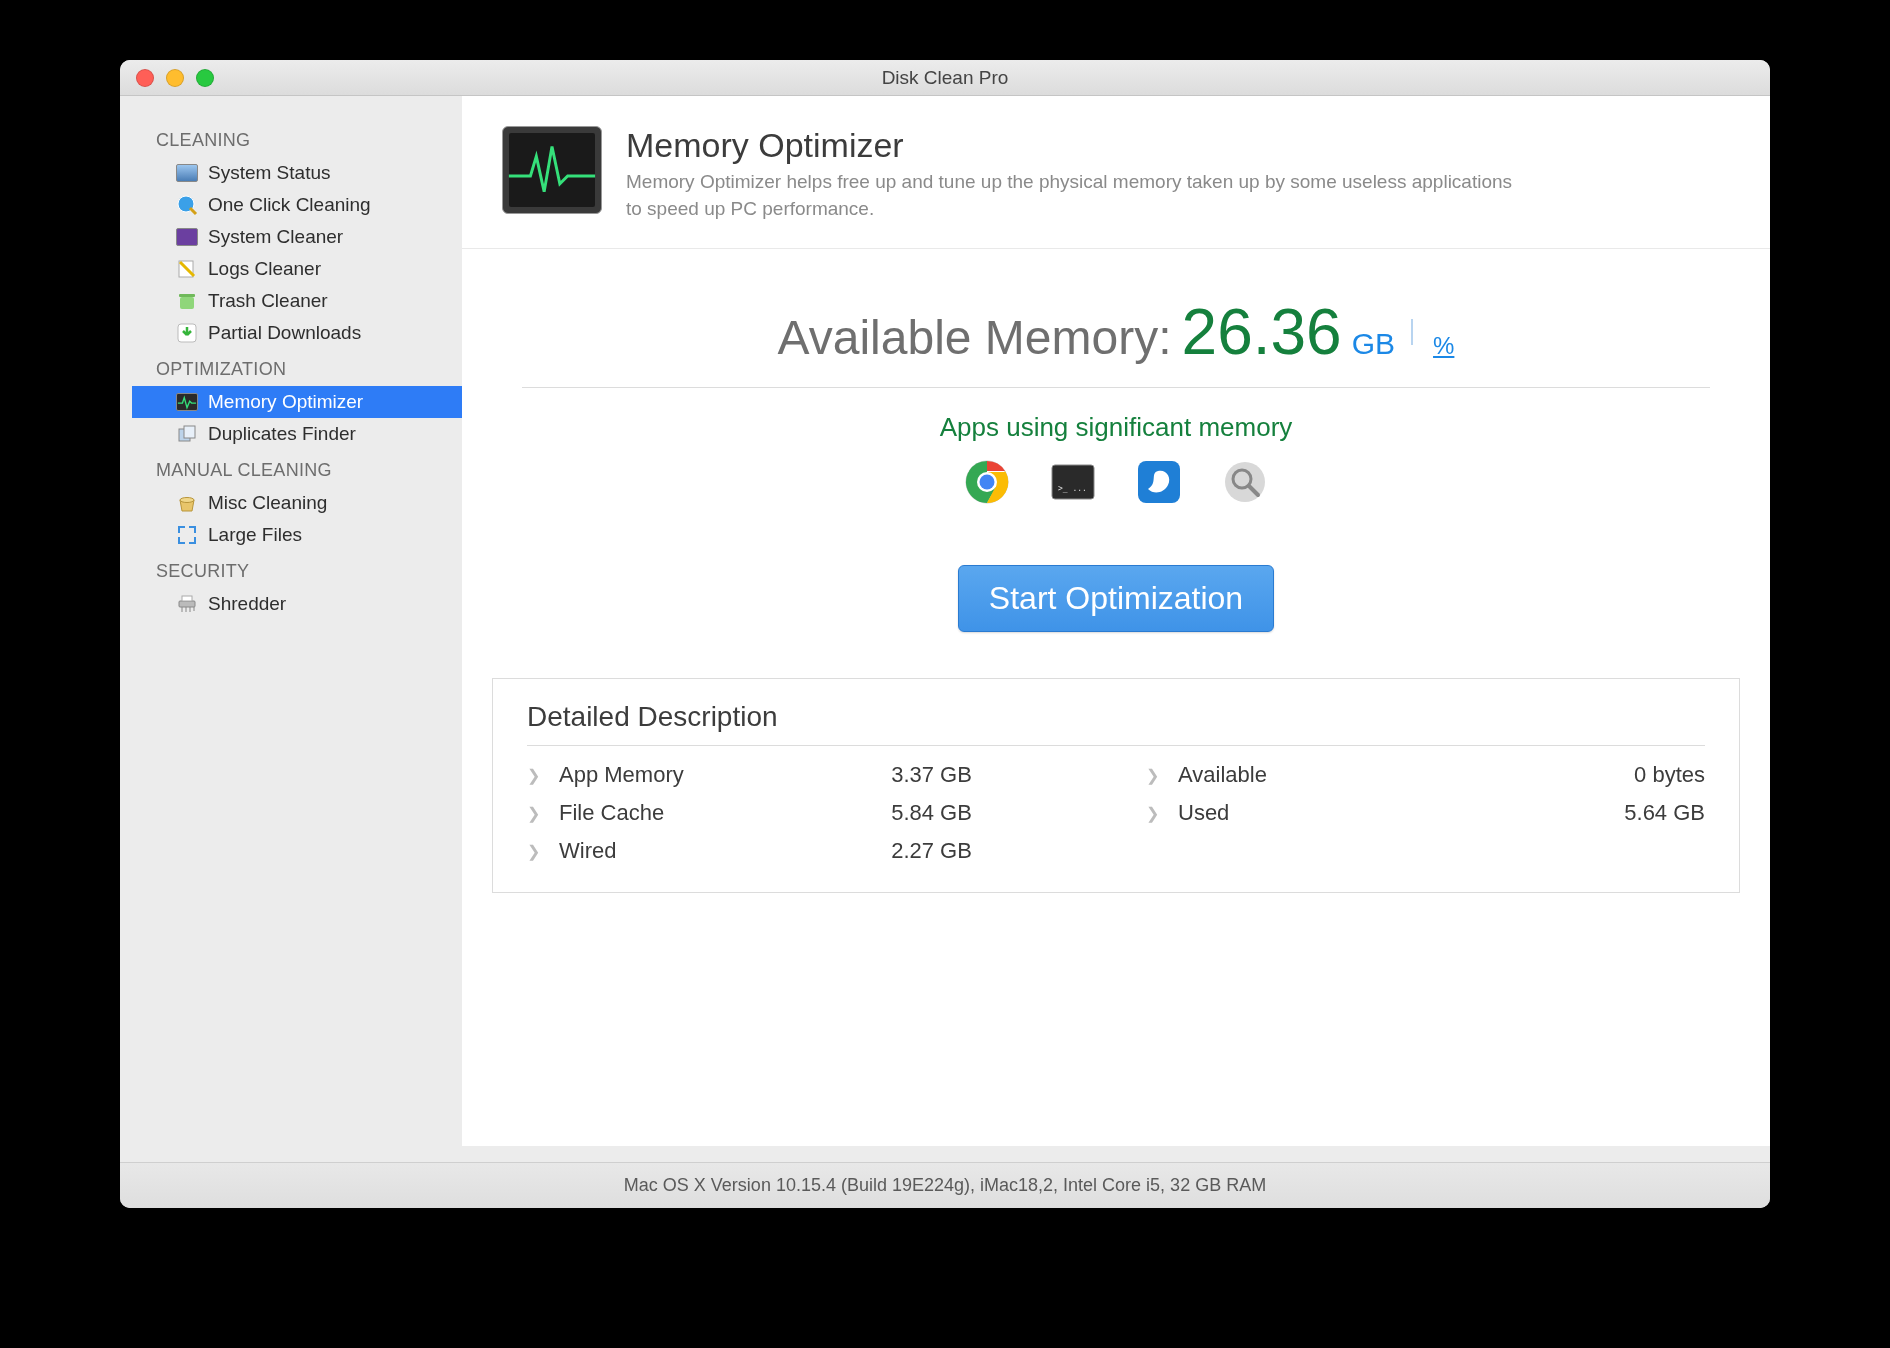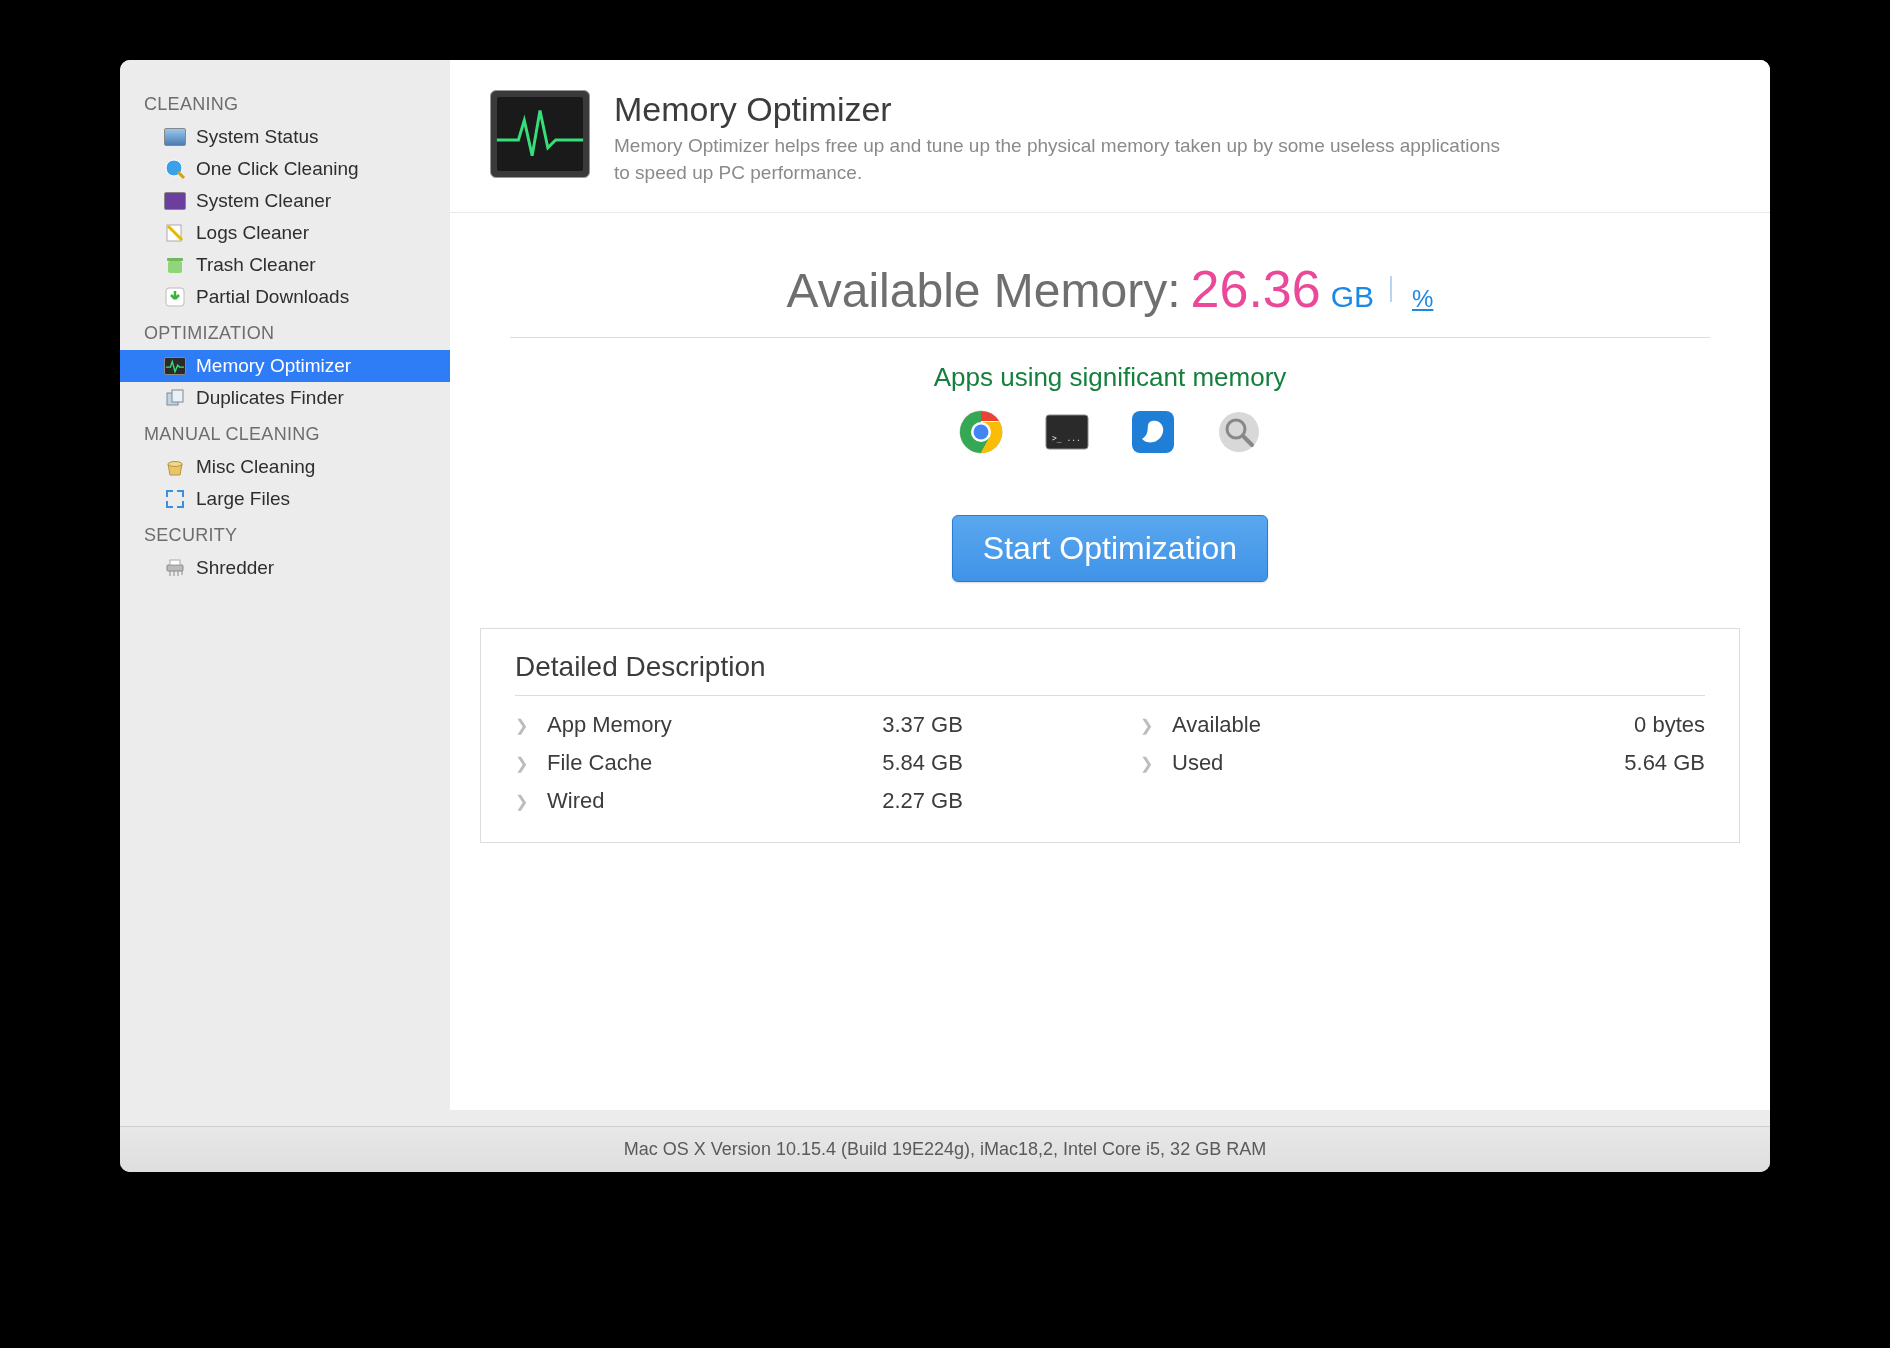--- a/index.html
+++ b/index.html
@@ -43,20 +43,21 @@
     position: absolute;
     left: 0; right: 0;
     text-align: center;
     font-size: 19px;
     color: #444;
     pointer-events: none;
   }
   .body {
     display: flex;
     min-height: 1050px;
+    margin-left: 12px;
   }
   .sidebar {
     width: 330px;
     background: #ececec;
     padding-top: 24px;
   }
   .section-header {
     font-size: 18px;
     color: #6d6d6d;
     letter-spacing: 0.3px;
@@ -125,21 +126,21 @@
     max-width: 900px;
   }
   .available-row {
     display: flex;
     align-items: baseline;
     justify-content: center;
     gap: 10px;
     padding: 46px 0 18px;
   }
   .available-label { font-size: 48px; color: #6f6f6f; font-weight: 300; }
-  .available-value { font-size: 52px; color: #ec4899; font-weight: 300; }
+  .available-value { font-size: 64px; color: #15803d; font-weight: 300; }
   .available-unit { font-size: 30px; color: #1b88e6; font-weight: 400; }
   .percent-link { font-size: 24px; color: #1b88e6; text-decoration: underline; cursor: pointer; margin-left: 4px; }
   .divider-sep { border-left: 2px solid #b8d4f0; height: 26px; margin: 0 6px; align-self: center; }
   .hr { height: 1px; background: #dcdcdc; margin: 0 60px; }
   .apps-section {
     text-align: center;
     padding: 24px 0 10px;
   }
   .apps-label { font-size: 26px; color: #15803d; margin-bottom: 16px; }
   .apps-row {
@@ -202,20 +203,28 @@
   }
 
   
   .ico-box { width: 22px; height: 18px; border-radius: 2px; display: inline-block; }
 </style>
 </head>
 <body>
 
 <div class="window">
 
+  <div class="titlebar">
+    <div class="traffic-lights">
+      <div class="light red"></div>
+      <div class="light yellow"></div>
+      <div class="light green"></div>
+    </div>
+    <div class="titlebar-title">Disk Clean Pro</div>
+  </div>
 
   <div class="body">
 
     <div class="sidebar" id="sidebar">
         <div class="section-header">CLEANING</div>
         <div class="sidebar-item">
           <span class="sidebar-icon">
             <span class="ico-box" style="background:linear-gradient(#9cc6ef,#4a7db5);border:1px solid #888"></span>
           </span>
           <span>System Status</span>

